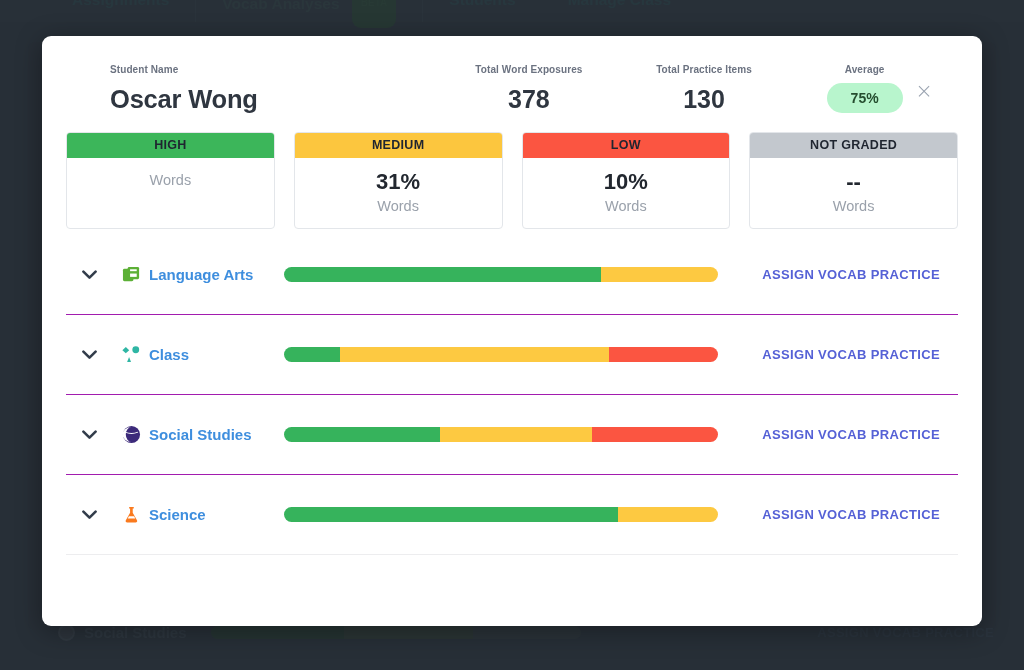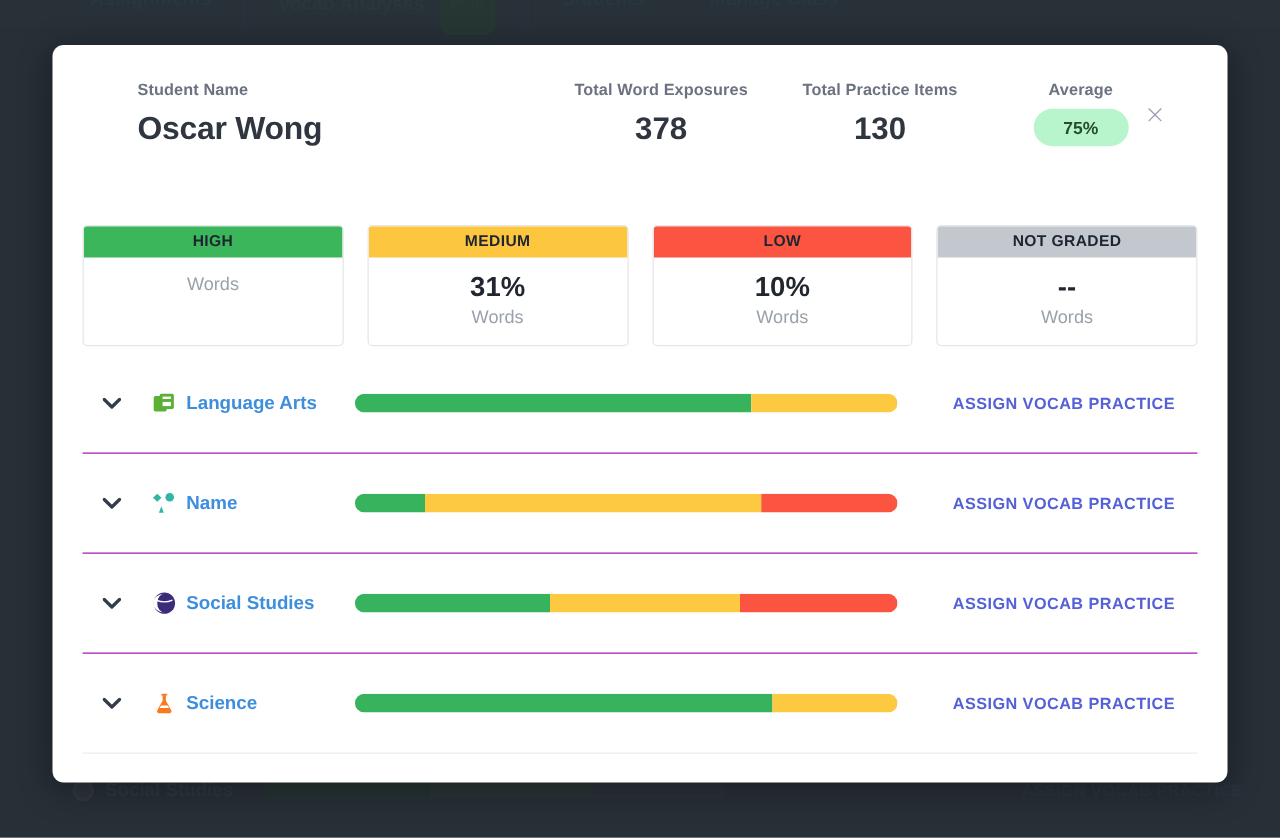--- a/index.html
+++ b/index.html
@@ -149,21 +149,21 @@
 
   
   #stat-header {
     display: flex;
     align-items: flex-start;
     padding: 28px 40px 0 26px;
   }
   .stat-block { text-align: center; }
   .stat-block.left { text-align: left; }
   .stat-label {
-    font-size: 13px;
+    font-size: 10px;
     font-weight: bold;
     color: #6b7280;
     letter-spacing: .1px;
   }
   .stat-value {
     margin-top: 10px;
     font-size: 25px;
     font-weight: bold;
     color: #2f3640;
   }
@@ -188,21 +188,20 @@
     gap: 19px;
     padding: 18px 24px 0 24px;
   }
   .card {
     flex: 1;
     background: #fff;
     border: 1px solid #e3e6ea;
     border-radius: 4px;
     overflow: hidden;
     text-align: center;
-    margin-top: 44px;
   }
   .card-head {
     font-size: 12.5px;
     font-weight: bold;
     color: #1f2530;
     padding: 5px 0 6px;
     letter-spacing: .3px;
   }
   .card-body { padding: 11px 0 14px; }
   .card-pct {
@@ -391,21 +390,21 @@
             <path d="M1.4 1.6 L7.5 7.6 L13.6 1.6" stroke="#323c4a" stroke-width="2.6" fill="none" stroke-linecap="round" stroke-linejoin="round"></path>
           </svg>
         </div>
         <div class="subj-icon">
           <svg width="21" height="19" viewBox="0 0 22 20">
             <path d="M5 2 L8.6 5.4 L5 8.8 L1.4 5.4 Z" fill="#2fb6a4"></path>
             <circle cx="15.5" cy="5" r="3.6" fill="#2fb6a4"></circle>
             <path d="M10.5 18 L6.4 18 L8.45 12.6 Z" fill="#2fb6a4"></path>
           </svg>
         </div>
-        <div class="subj-name">Name</div>
+        <div class="subj-name">Class</div>
         <div class="bar-wrap">
           <i style="width:13%;background:#36b35c"></i>
           <i style="width:62%;background:#fdc941"></i>
           <i style="width:25%;background:#fb5541"></i>
         </div>
         <div class="assign-link">ASSIGN VOCAB PRACTICE</div>
       </div>
       <div class="subject-row">
         <div class="chevron">
           <svg width="15" height="10" viewBox="0 0 15 10">

